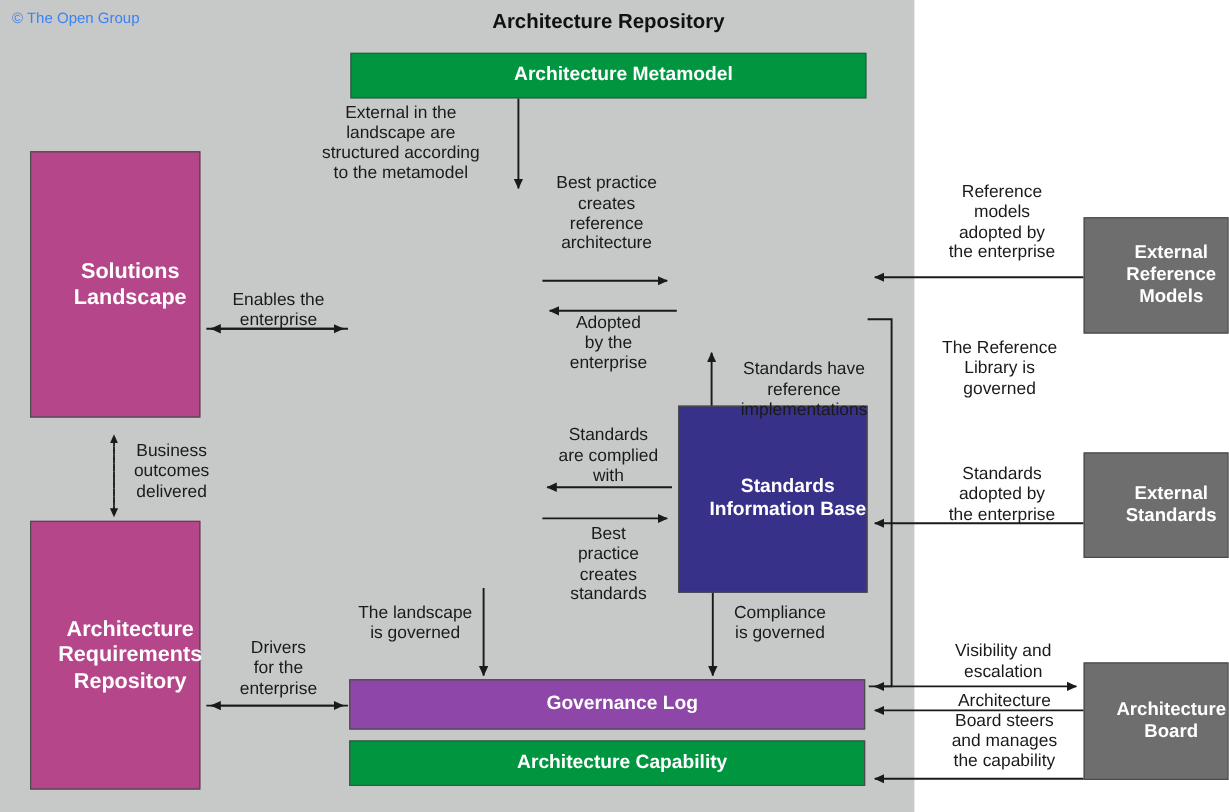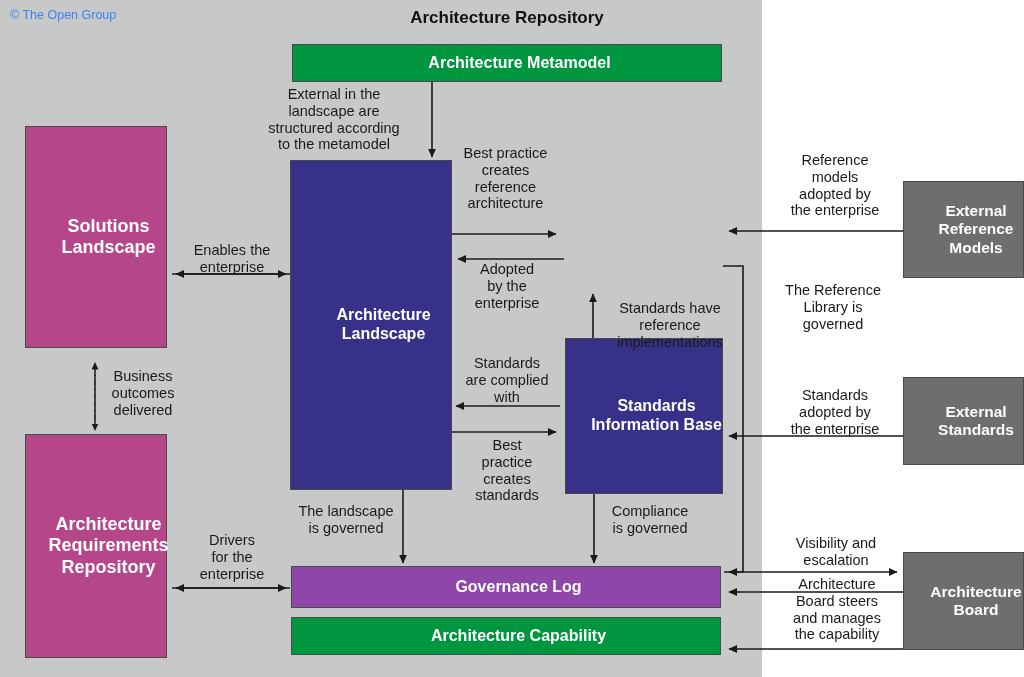--- a/index.html
+++ b/index.html
@@ -125,22 +125,20 @@
     </g>
 
     <g stroke="#1a1a1a" stroke-width="1.5" fill="none" stroke-dasharray="4 3">
       <line x1="95" y1="425" x2="95" y2="362" marker-end="url(#ahs)"></line>
       <line x1="95" y1="368" x2="95" y2="431" marker-end="url(#ahs)"></line>
     </g>
   </svg>
 
   <div class="box box-green" style="left:292px; top:44px; width:430px; height:38px;">Architecture Metamodel</div>
 
-  <div class="box box-blue" style="left:290px; top:160px; width:162px; height:330px;">Architecture
-Landscape</div>
 
 
   <div class="box box-blue" style="left:565px; top:338px; width:158px; height:156px;">Standards
 Information Base</div>
 
   <div class="box box-purple" style="left:291px; top:566px; width:430px; height:42px;">Governance Log</div>
 
   <div class="box box-green" style="left:291px; top:617px; width:430px; height:38px;">Architecture Capability</div>
 
   <div class="box box-pink" style="left:25px; top:126px; width:142px; height:222px;">Solutions

